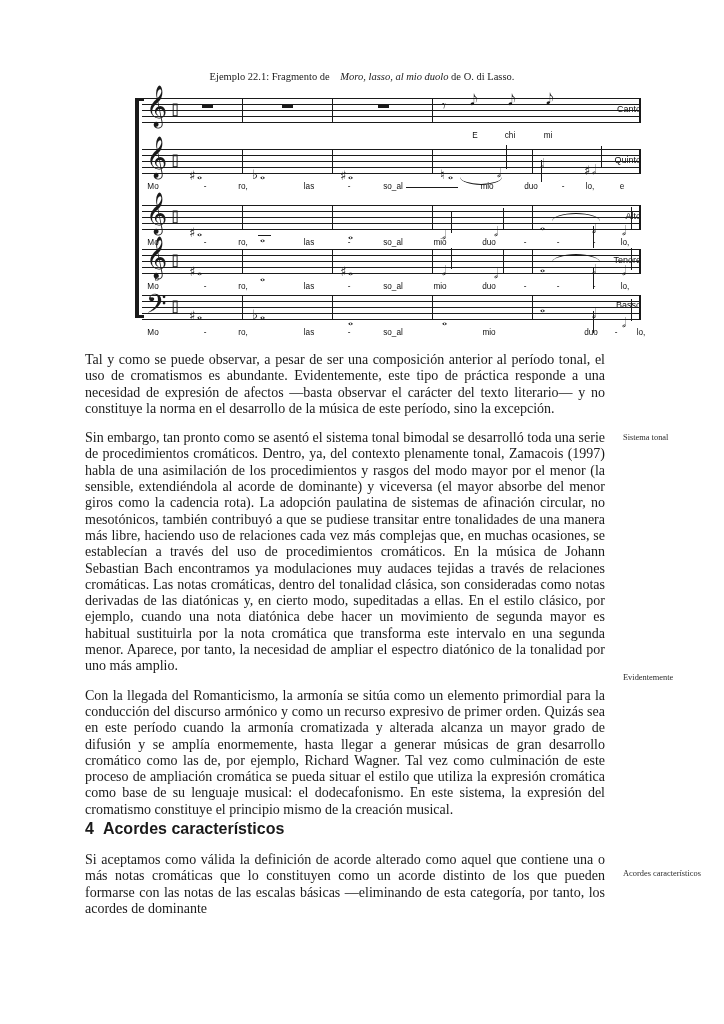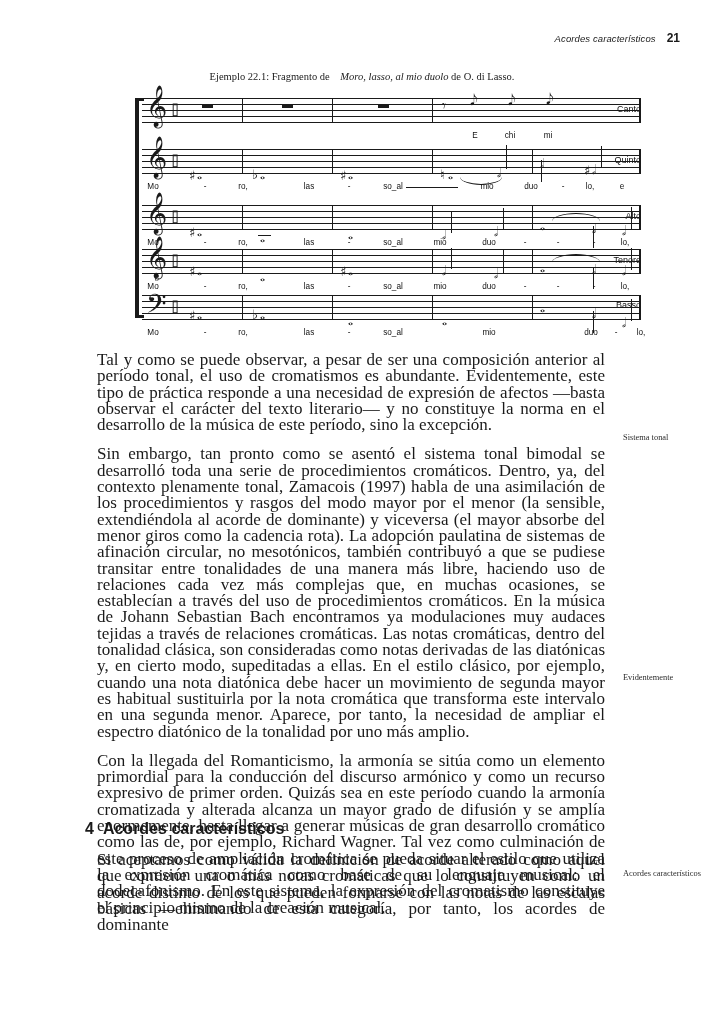--- a/index.html
+++ b/index.html
@@ -122,22 +122,22 @@
     position:absolute;
     font-family:"Liberation Sans", sans-serif;
     font-size:8.2px; color:#111;
     white-space:nowrap;
     transform:translateX(-50%);
   }
 
   
   .body-col { position:absolute; left:85px; width:520px; }
   p.para {
-    margin:0 0 13px 12px;
-    font-size:17px;
+    margin:0 0 13px 0;
+    font-size:14px;
     line-height:16.3px;
     text-align:justify;
     text-justify:inter-word;
     hyphens:none;
   }
 
   h2.section {
     margin:0 0 14px 0;
     font-family:"Liberation Sans", sans-serif;
     font-size:16px;
@@ -153,23 +153,20 @@
     font-size:8.4px;
     line-height:11.5px;
     color:#2b2b2b;
   }
 </style>
 </head>
 <body>
 
 <div class="page">
 
-  <div class="header">
-    <span class="hdr-title">Acordes característicos</span><span class="hdr-page">21</span>
-  </div>
 
   <div class="fig-caption">
     <span>Ejemplo 22.1: Fragmento de </span><span class="it">Moro, lasso, al mio duolo</span><span> de O. di Lasso.</span>
   </div>
 
   <div class="score">
 
     <div class="system-bracket"></div>
 
     <div class="staff-row" style="top:6px;">

